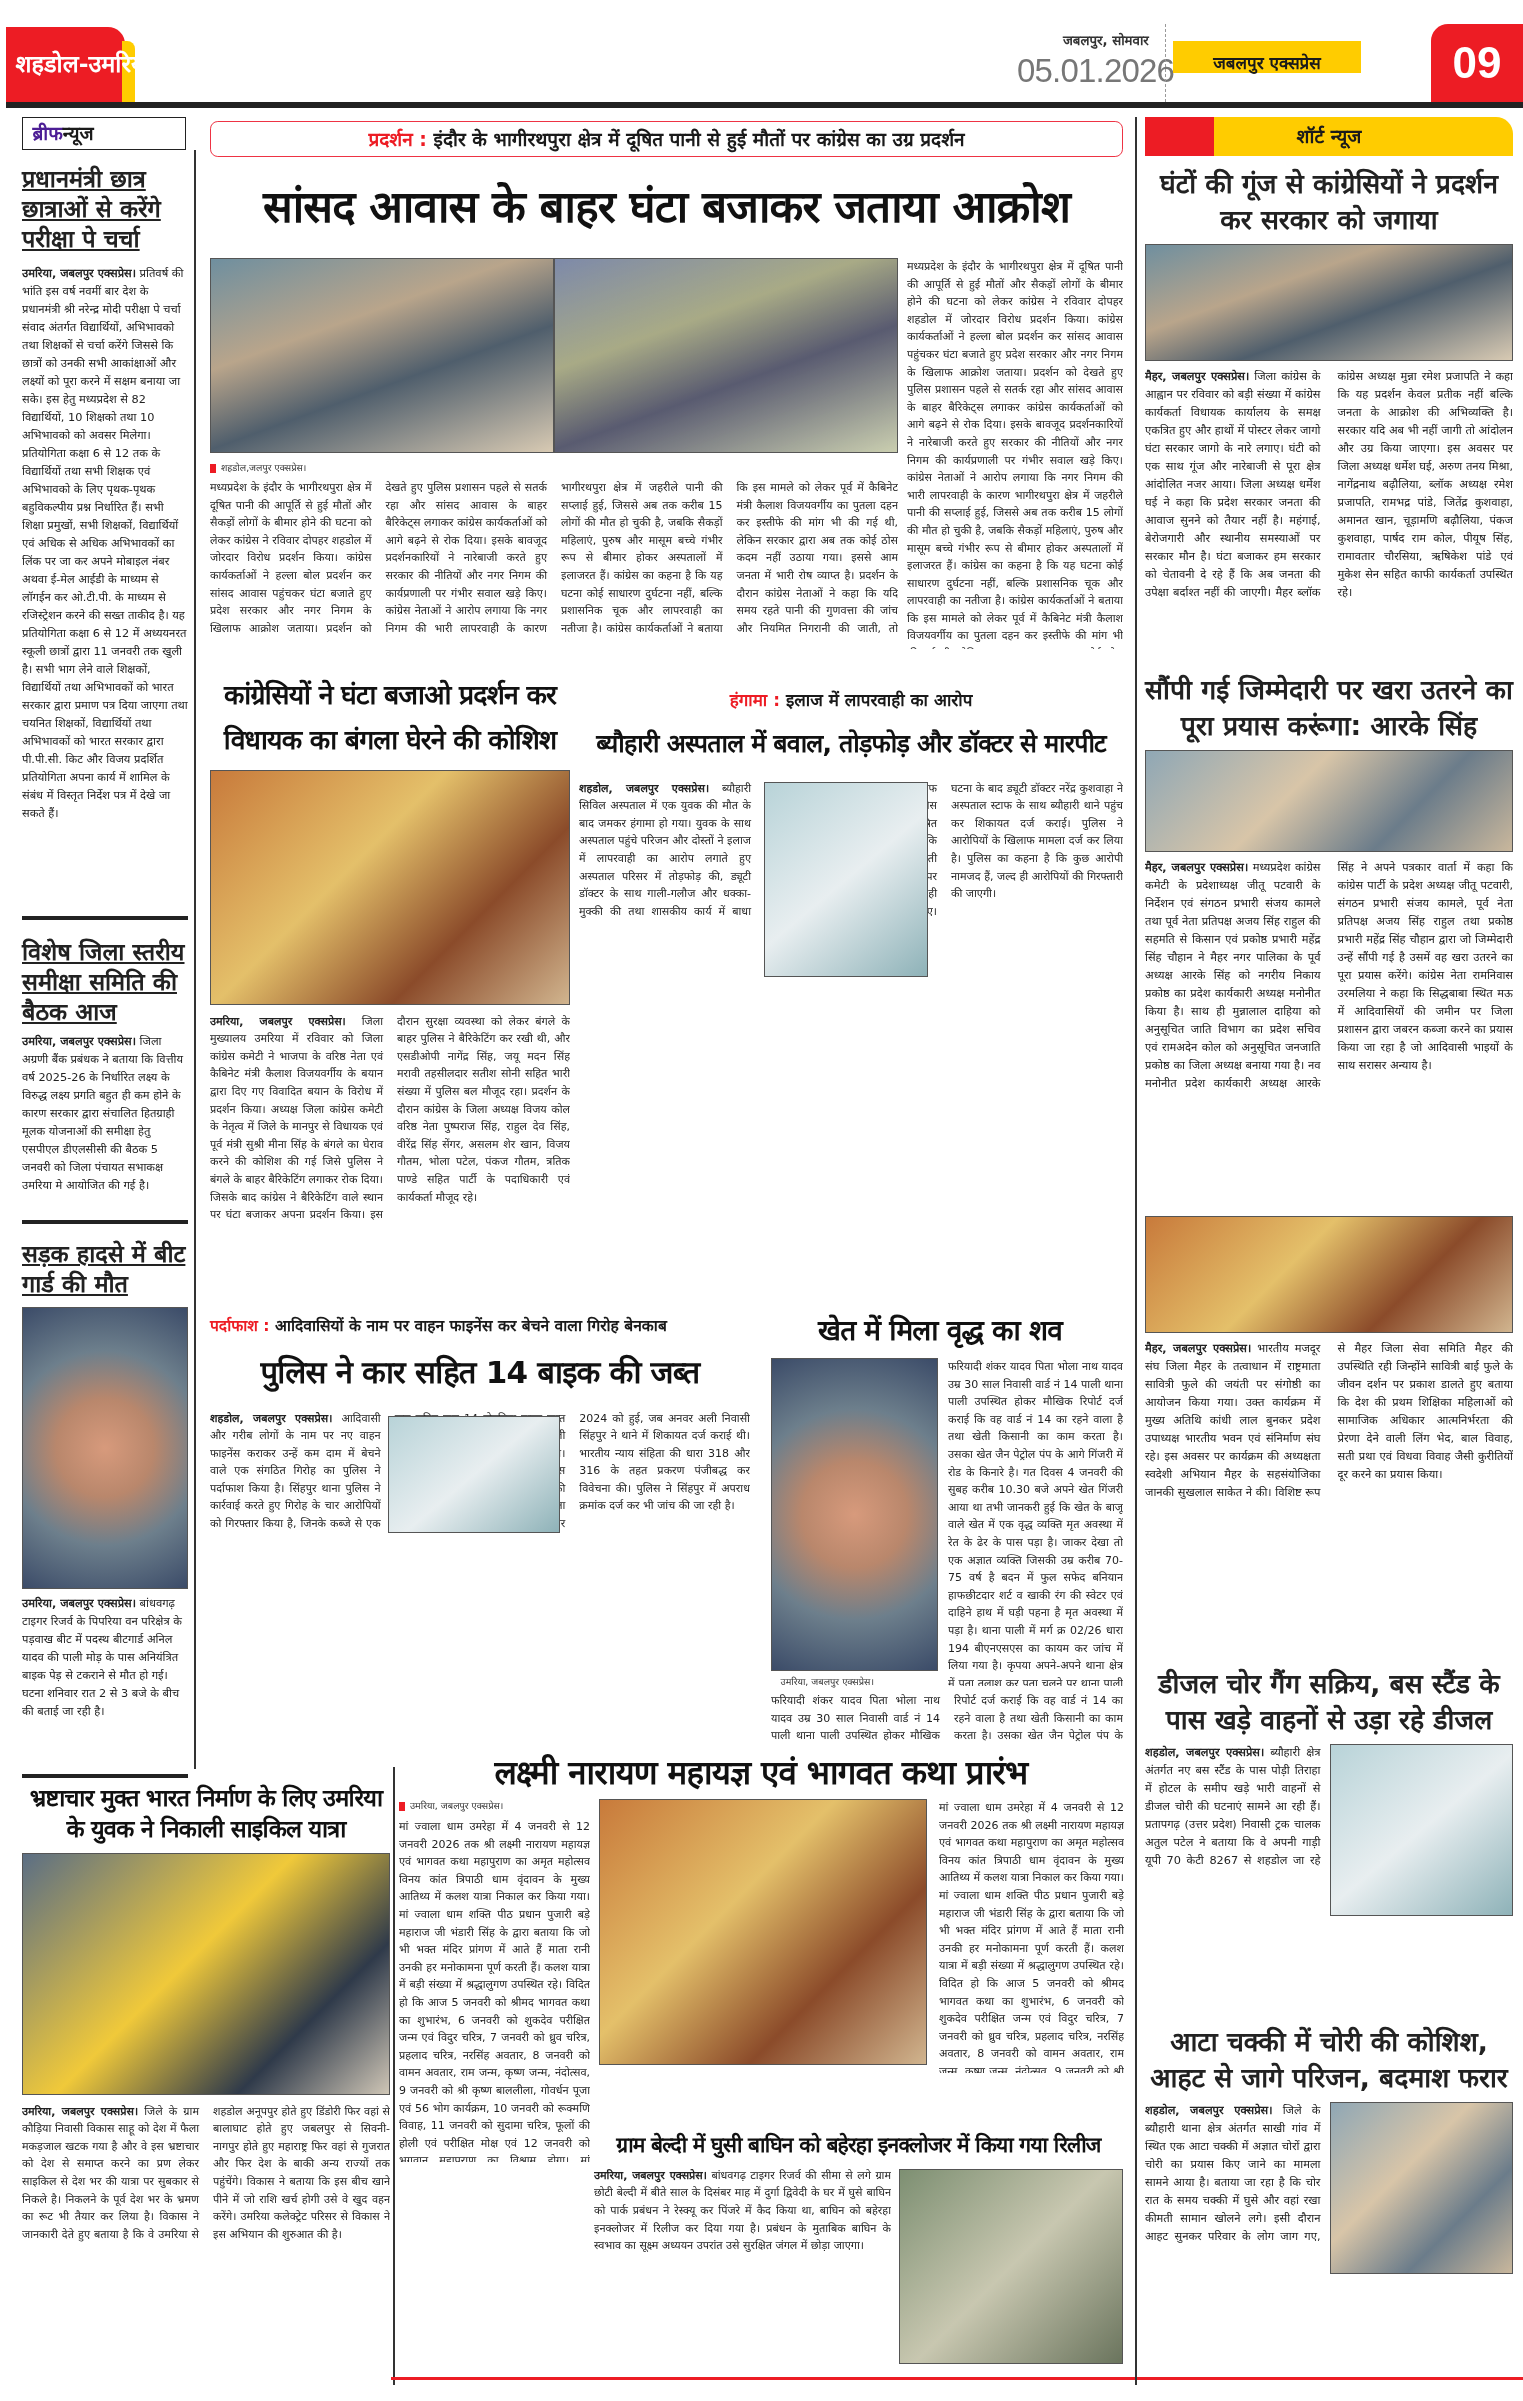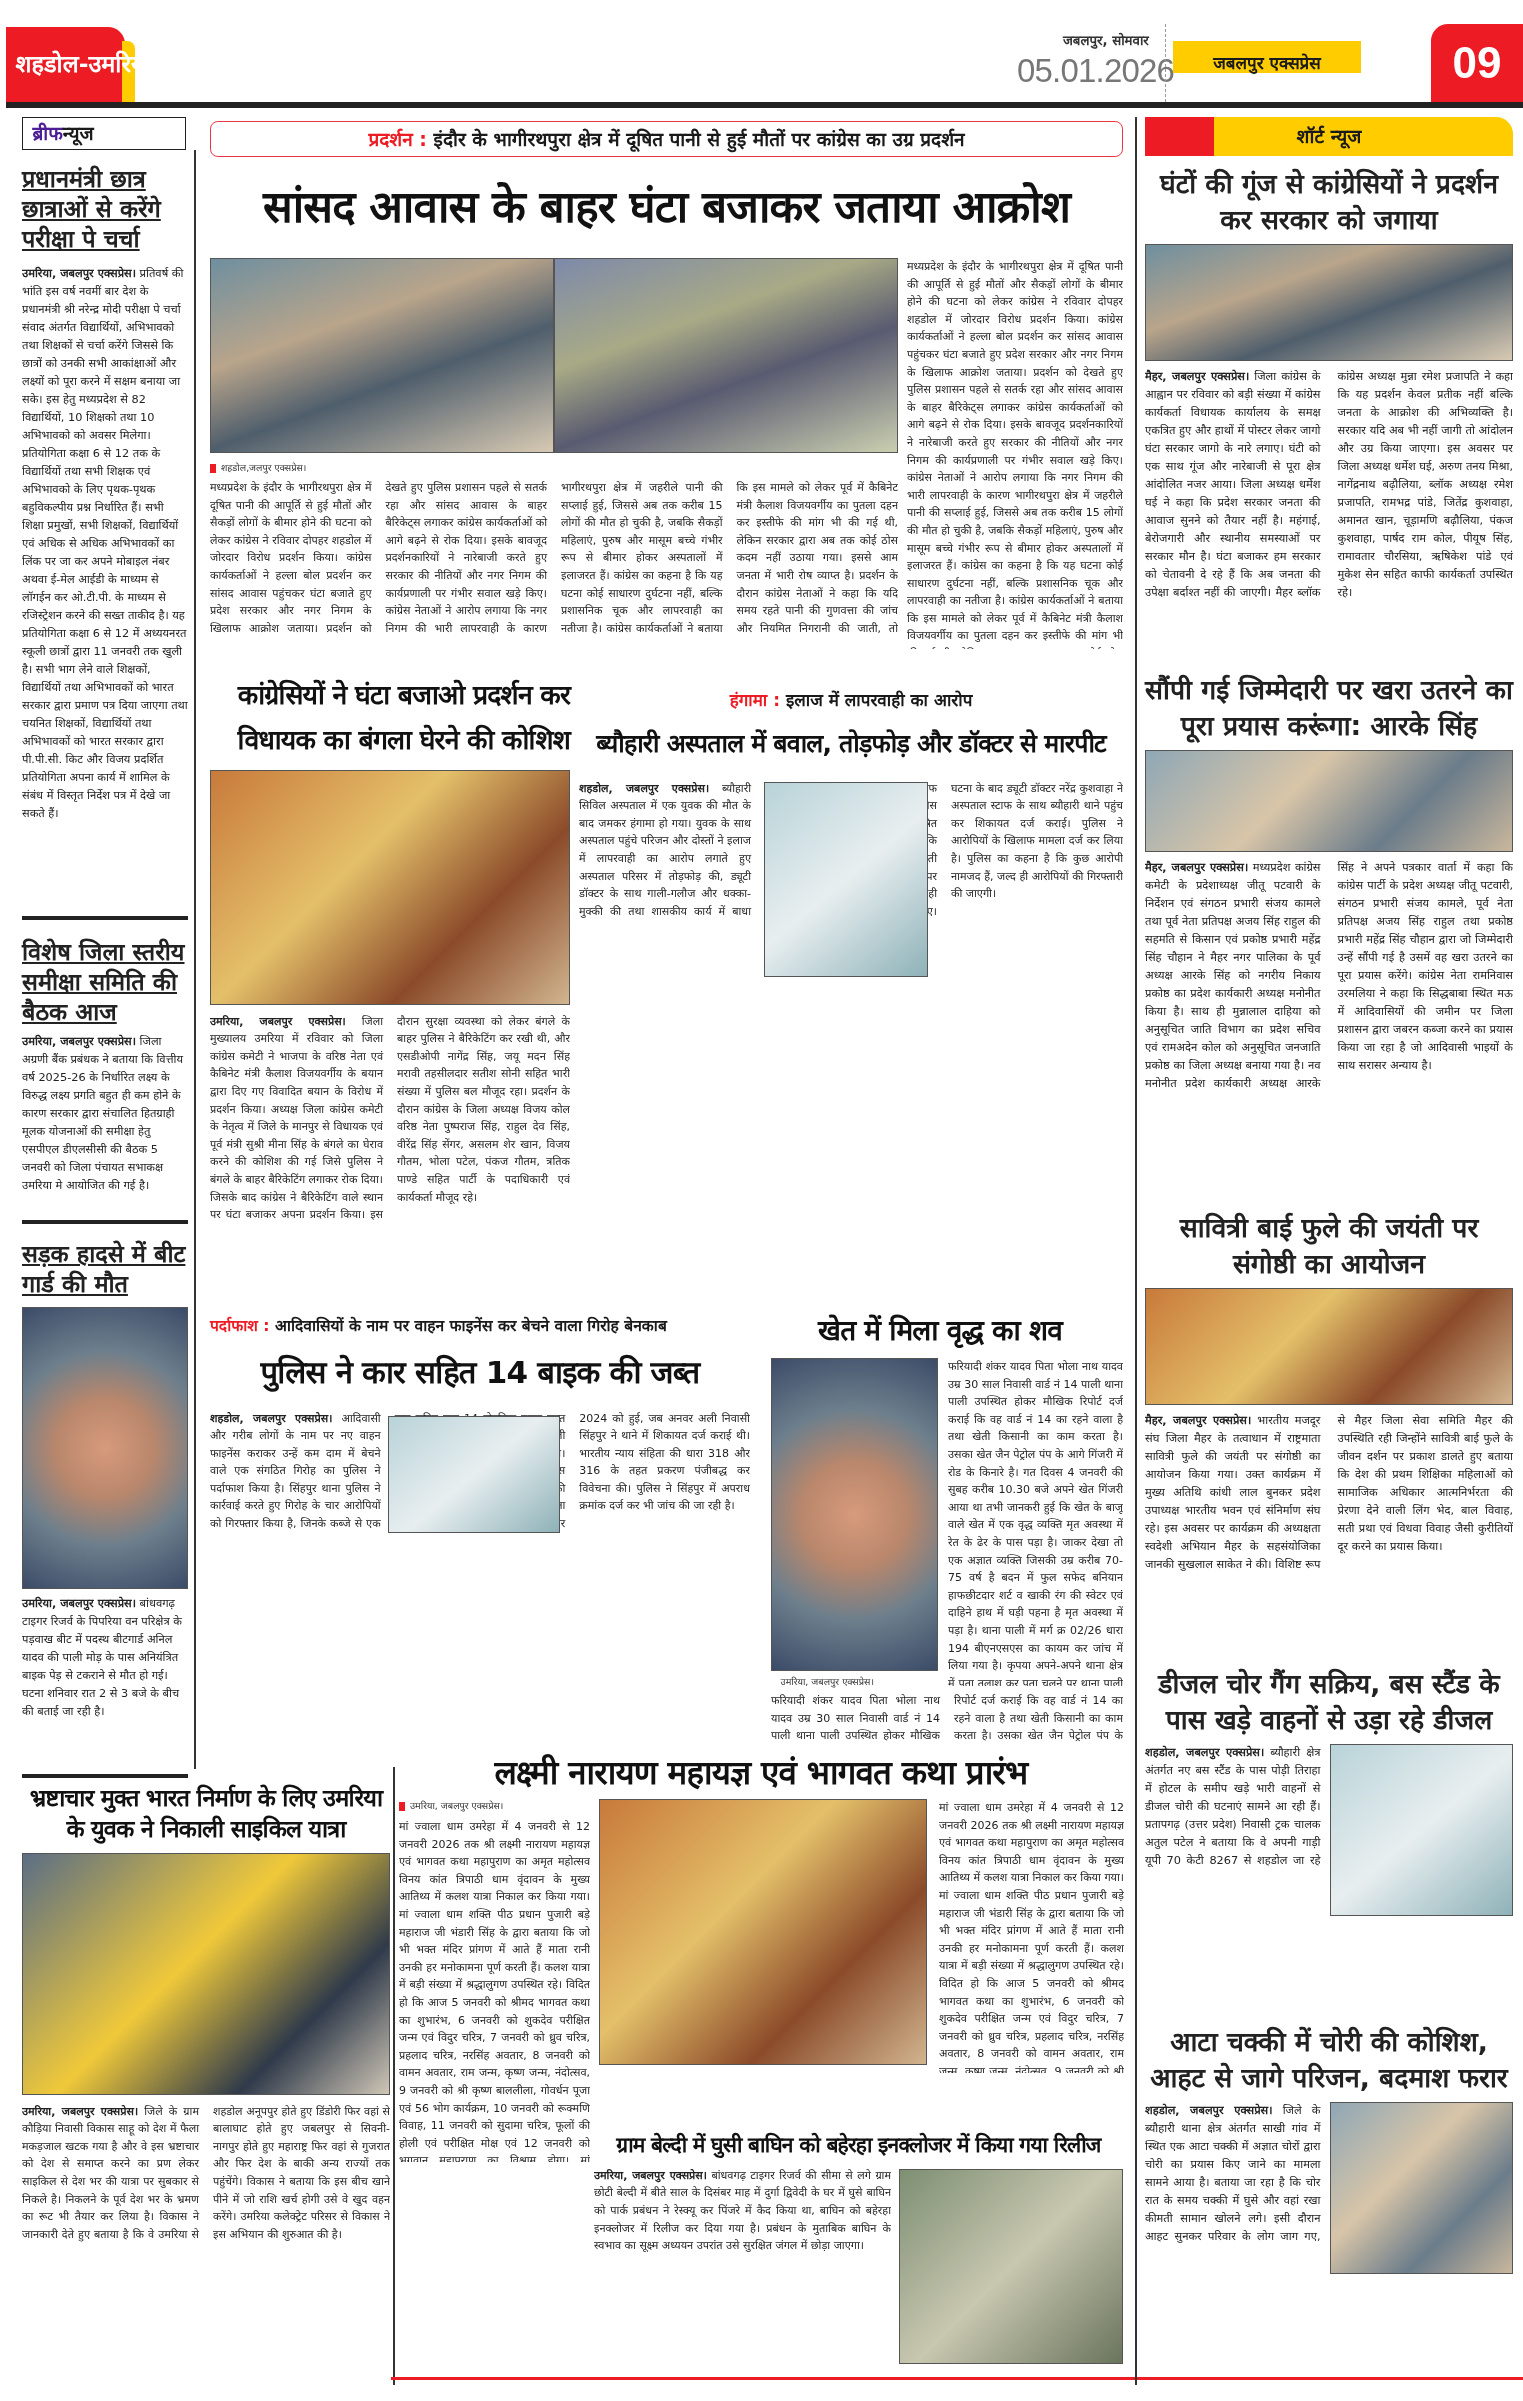--- a/index.html
+++ b/index.html
@@ -92,21 +92,21 @@
   <span>इंदौर के भागीरथपुरा क्षेत्र में दूषित पानी से हुई मौतों पर कांग्रेस का उग्र प्रदर्शन</span>
 </div>
 <div class="abs big-h" style="left:210px; top:168px; width:913px; font-size:44px; line-height:78px;">सांसद आवास के बाहर घंटा बजाकर जताया आक्रोश</div>
 <div class="abs photo crowd" style="left:210px; top:258px; width:344px; height:195px;"></div>
 <div class="abs photo crowd" style="left:554px; top:258px; width:344px; height:195px; filter:hue-rotate(30deg);"></div>
 <div class="abs caption" style="left:210px; top:461px; width:125px;"><span class="dot"></span><span>शहडोल,जलपुर एक्सप्रेस।</span></div>
 <div class="abs body-cols" style="left:210px; top:479px; width:688px; height:172px; column-count:4; overflow:hidden;">मध्यप्रदेश के इंदौर के भागीरथपुरा क्षेत्र में दूषित पानी की आपूर्ति से हुई मौतों और सैकड़ों लोगों के बीमार होने की घटना को लेकर कांग्रेस ने रविवार दोपहर शहडोल में जोरदार विरोध प्रदर्शन किया। कांग्रेस कार्यकर्ताओं ने हल्ला बोल प्रदर्शन कर सांसद आवास पहुंचकर घंटा बजाते हुए प्रदेश सरकार और नगर निगम के खिलाफ आक्रोश जताया। प्रदर्शन को देखते हुए पुलिस प्रशासन पहले से सतर्क रहा और सांसद आवास के बाहर बैरिकेट्स लगाकर कांग्रेस कार्यकर्ताओं को आगे बढ़ने से रोक दिया। इसके बावजूद प्रदर्शनकारियों ने नारेबाजी करते हुए सरकार की नीतियों और नगर निगम की कार्यप्रणाली पर गंभीर सवाल खड़े किए। कांग्रेस नेताओं ने आरोप लगाया कि नगर निगम की भारी लापरवाही के कारण भागीरथपुरा क्षेत्र में जहरीले पानी की सप्लाई हुई, जिससे अब तक करीब 15 लोगों की मौत हो चुकी है, जबकि सैकड़ों महिलाएं, पुरुष और मासूम बच्चे गंभीर रूप से बीमार होकर अस्पतालों में इलाजरत हैं। कांग्रेस का कहना है कि यह घटना कोई साधारण दुर्घटना नहीं, बल्कि प्रशासनिक चूक और लापरवाही का नतीजा है। कांग्रेस कार्यकर्ताओं ने बताया कि इस मामले को लेकर पूर्व में कैबिनेट मंत्री कैलाश विजयवर्गीय का पुतला दहन कर इस्तीफे की मांग भी की गई थी, लेकिन सरकार द्वारा अब तक कोई ठोस कदम नहीं उठाया गया। इससे आम जनता में भारी रोष व्याप्त है। प्रदर्शन के दौरान कांग्रेस नेताओं ने कहा कि यदि समय रहते पानी की गुणवत्ता की जांच और नियमित निगरानी की जाती, तो इतनी बड़ी जनहानि को रोका जा सकता था। उन्होंने नगर निगम, महापौर, संबंधित वार्ड पार्षद और स्थानीय शासन मंत्री की जिम्मेदारी तय करने तथा दोषियों के खिलाफ सख्त कार्रवाई की मांग की। इस विरोध प्रदर्शन में कांग्रेस जिला अध्यक्ष अजय अवस्थी सहित बड़ी संख्या में कांग्रेस नेता और कार्यकर्ता मौजूद रहे। सभी ने एकजुट होकर पीड़ित परिवारों को न्याय दिलाने और भविष्य में इस तरह की घटनाओं की पुनरावृत्ति रोकने के लिए ठोस और प्रभावी कदम उठाने की मांग की।</div>
 <div class="abs body-cols" style="left:907px; top:258px; width:216px; height:391px; overflow:hidden;">मध्यप्रदेश के इंदौर के भागीरथपुरा क्षेत्र में दूषित पानी की आपूर्ति से हुई मौतों और सैकड़ों लोगों के बीमार होने की घटना को लेकर कांग्रेस ने रविवार दोपहर शहडोल में जोरदार विरोध प्रदर्शन किया। कांग्रेस कार्यकर्ताओं ने हल्ला बोल प्रदर्शन कर सांसद आवास पहुंचकर घंटा बजाते हुए प्रदेश सरकार और नगर निगम के खिलाफ आक्रोश जताया। प्रदर्शन को देखते हुए पुलिस प्रशासन पहले से सतर्क रहा और सांसद आवास के बाहर बैरिकेट्स लगाकर कांग्रेस कार्यकर्ताओं को आगे बढ़ने से रोक दिया। इसके बावजूद प्रदर्शनकारियों ने नारेबाजी करते हुए सरकार की नीतियों और नगर निगम की कार्यप्रणाली पर गंभीर सवाल खड़े किए। कांग्रेस नेताओं ने आरोप लगाया कि नगर निगम की भारी लापरवाही के कारण भागीरथपुरा क्षेत्र में जहरीले पानी की सप्लाई हुई, जिससे अब तक करीब 15 लोगों की मौत हो चुकी है, जबकि सैकड़ों महिलाएं, पुरुष और मासूम बच्चे गंभीर रूप से बीमार होकर अस्पतालों में इलाजरत हैं। कांग्रेस का कहना है कि यह घटना कोई साधारण दुर्घटना नहीं, बल्कि प्रशासनिक चूक और लापरवाही का नतीजा है। कांग्रेस कार्यकर्ताओं ने बताया कि इस मामले को लेकर पूर्व में कैबिनेट मंत्री कैलाश विजयवर्गीय का पुतला दहन कर इस्तीफे की मांग भी की गई थी, लेकिन सरकार द्वारा अब तक कोई ठोस कदम नहीं उठाया गया। इससे आम जनता में भारी रोष व्याप्त है। प्रदर्शन के दौरान कांग्रेस नेताओं ने कहा कि यदि समय रहते पानी की गुणवत्ता की जांच और नियमित निगरानी की जाती, तो इतनी बड़ी जनहानि को रोका जा सकता था। उन्होंने नगर निगम, महापौर, संबंधित वार्ड पार्षद और स्थानीय शासन मंत्री की जिम्मेदारी तय करने तथा दोषियों के खिलाफ सख्त कार्रवाई की मांग की। इस विरोध प्रदर्शन में कांग्रेस जिला अध्यक्ष अजय अवस्थी सहित बड़ी संख्या में कांग्रेस नेता और कार्यकर्ता मौजूद रहे। सभी ने एकजुट होकर पीड़ित परिवारों को न्याय दिलाने और भविष्य में इस तरह की घटनाओं की पुनरावृत्ति रोकने के लिए ठोस और प्रभावी कदम उठाने की मांग की।</div>
 
 <div class="abs" style="left:210px; top:672px; width:360px;">
-  <div class="big-h" style="font-size:26.6px; line-height:45px; text-align:right;">कांग्रेसियों ने घंटा बजाओ प्रदर्शन कर विधायक का बंगला घेरने की कोशिश</div>
+  <div class="big-h" style="font-size:26.6px; line-height:45px; text-align:center;">कांग्रेसियों ने घंटा बजाओ प्रदर्शन कर विधायक का बंगला घेरने की कोशिश</div>
   <div class="photo warm" style="margin-top:7.8px; height:235px;"></div>
   <div class="body-cols" style="margin-top:7.8px; column-count:2; height:344px; overflow:hidden;">
     <span class="lead">उमरिया, जबलपुर एक्सप्रेस।</span>
     <span>जिला मुख्यालय उमरिया में रविवार को जिला कांग्रेस कमेटी ने भाजपा के वरिष्ठ नेता एवं कैबिनेट मंत्री कैलाश विजयवर्गीय के बयान द्वारा दिए गए विवादित बयान के विरोध में प्रदर्शन किया। अध्यक्ष जिला कांग्रेस कमेटी के नेतृत्व में जिले के मानपुर से विधायक एवं पूर्व मंत्री सुश्री मीना सिंह के बंगले का घेराव करने की कोशिश की गई जिसे पुलिस ने बंगले के बाहर बैरिकेटिंग लगाकर रोक दिया। जिसके बाद कांग्रेस ने बैरिकेटिंग वाले स्थान पर घंटा बजाकर अपना प्रदर्शन किया। इस दौरान सुरक्षा व्यवस्था को लेकर बंगले के बाहर पुलिस ने बैरिकेटिंग कर रखी थी, और एसडीओपी नागेंद्र सिंह, जयू मदन सिंह मरावी तहसीलदार सतीश सोनी सहित भारी संख्या में पुलिस बल मौजूद रहा। प्रदर्शन के दौरान कांग्रेस के जिला अध्यक्ष विजय कोल वरिष्ठ नेता पुष्पराज सिंह, राहुल देव सिंह, वीरेंद्र सिंह सेंगर, असलम शेर खान, विजय गौतम, भोला पटेल, पंकज गौतम, त्रतिक पाण्डे सहित पार्टी के पदाधिकारी एवं कार्यकर्ता मौजूद रहे।</span>
   </div>
 </div>
 
 <div class="abs" style="left:579px; top:688px; width:544px;">
   <div style="text-align:center; font-size:17px; font-weight:bold;">
     <span style="color:#ed1c24;">हंगामा :</span>
@@ -185,21 +185,20 @@
 <div class="abs" style="left:1145px; top:672px; width:368px;">
   <div class="right-h">सौंपी गई जिम्मेदारी पर खरा उतरने का पूरा प्रयास करूंगा: आरके सिंह</div>
   <div class="photo" style="margin-top:6.3px; height:102px;"></div>
   <div class="right-body" style="margin-top:6.3px; height:297px; overflow:hidden;">
     <span class="lead">मैहर, जबलपुर एक्सप्रेस।</span>
     <span>मध्यप्रदेश कांग्रेस कमेटी के प्रदेशाध्यक्ष जीतू पटवारी के निर्देशन एवं संगठन प्रभारी संजय कामले तथा पूर्व नेता प्रतिपक्ष अजय सिंह राहुल की सहमति से किसान एवं प्रकोष्ठ प्रभारी महेंद्र सिंह चौहान ने मैहर नगर पालिका के पूर्व अध्यक्ष आरके सिंह को नगरीय निकाय प्रकोष्ठ का प्रदेश कार्यकारी अध्यक्ष मनोनीत किया है। साथ ही मुन्नालाल दाहिया को अनुसूचित जाति विभाग का प्रदेश सचिव एवं रामअदेन कोल को अनुसूचित जनजाति प्रकोष्ठ का जिला अध्यक्ष बनाया गया है। नव मनोनीत प्रदेश कार्यकारी अध्यक्ष आरके सिंह ने अपने पत्रकार वार्ता में कहा कि कांग्रेस पार्टी के प्रदेश अध्यक्ष जीतू पटवारी, संगठन प्रभारी संजय कामले, पूर्व नेता प्रतिपक्ष अजय सिंह राहुल तथा प्रकोष्ठ प्रभारी महेंद्र सिंह चौहान द्वारा जो जिम्मेदारी उन्हें सौंपी गई है उसमें वह खरा उतरने का पूरा प्रयास करेंगे। कांग्रेस नेता रामनिवास उरमलिया ने कहा कि सिद्धबाबा स्थित मऊ में आदिवासियों की जमीन पर जिला प्रशासन द्वारा जबरन कब्जा करने का प्रयास किया जा रहा है जो आदिवासी भाइयों के साथ सरासर अन्याय है।</span>
   </div>
 </div>
 
 <div class="abs" style="left:1145px; top:1210px; width:368px;">
-  <div class="right-h">सावित्री बाई फुले की जयंती पर संगोष्ठी का आयोजन</div>
   <div class="photo warm" style="margin-top:6.3px; height:117px;"></div>
   <div class="right-body" style="margin-top:6.3px; height:203px; overflow:hidden;">
     <span class="lead">मैहर, जबलपुर एक्सप्रेस।</span>
     <span>भारतीय मजदूर संघ जिला मैहर के तत्वाधान में राष्ट्रमाता सावित्री फुले की जयंती पर संगोष्ठी का आयोजन किया गया। उक्त कार्यक्रम में मुख्य अतिथि कांधी लाल बुनकर प्रदेश उपाध्यक्ष भारतीय भवन एवं संनिर्माण संघ रहे। इस अवसर पर कार्यक्रम की अध्यक्षता स्वदेशी अभियान मैहर के सहसंयोजिका जानकी सुखलाल साकेत ने की। विशिष्ट रूप से मैहर जिला सेवा समिति मैहर की उपस्थिति रही जिन्होंने सावित्री बाई फुले के जीवन दर्शन पर प्रकाश डालते हुए बताया कि देश की प्रथम शिक्षिका महिलाओं को सामाजिक अधिकार आत्मनिर्भरता की प्रेरणा देने वाली लिंग भेद, बाल विवाह, सती प्रथा एवं विधवा विवाह जैसी कुरीतियों दूर करने का प्रयास किया।</span>
   </div>
 </div>
 
 <div class="abs" style="left:1145px; top:1666px; width:368px;">
   <div class="right-h">डीजल चोर गैंग सक्रिय, बस स्टैंड के पास खड़े वाहनों से उड़ा रहे डीजल</div>
   <div class="photo cold" style="position:absolute; left:185px; top:78px; width:183px; height:172px;"></div>

